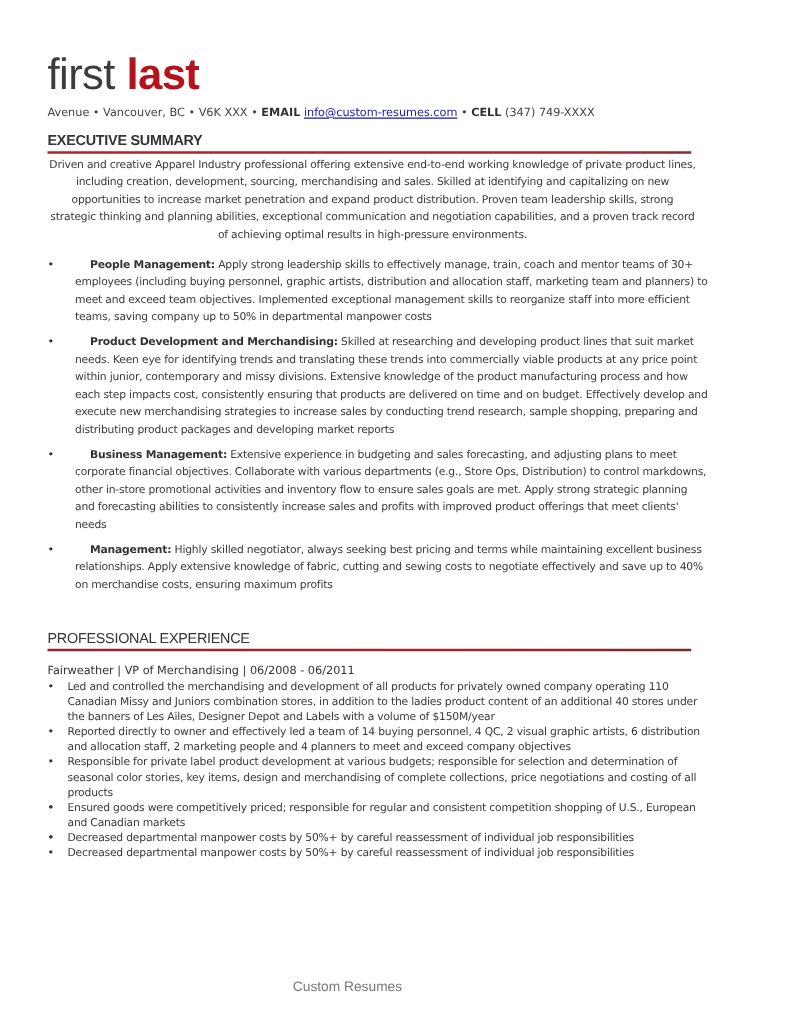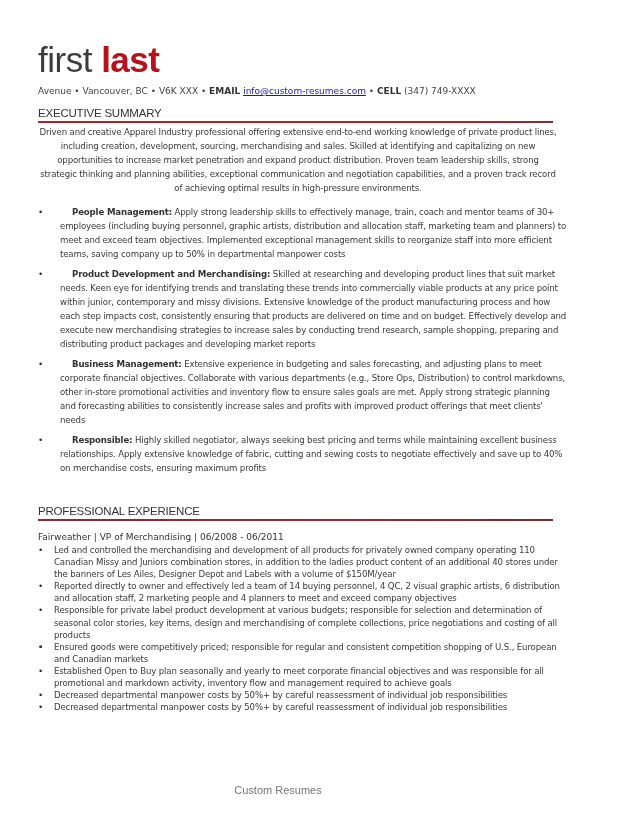--- a/index.html
+++ b/index.html
@@ -61,56 +61,56 @@
     <span class="first">first</span>
     <span class="last">last</span>
   </div>
 
   <div class="contact">
     <span>Avenue • Vancouver, BC • V6K XXX • </span><b>EMAIL</b>
     <a>info@custom-resumes.com</a><span> • </span><b>CELL</b>
     <span>(347) 749-XXXX</span>
   </div>
 
-  <div class="section-head" style="top:106px;">EXECUTIVE SUMMARY</div>
+  <div class="section-head" style="top:106px;font-weight:bold;">EXECUTIVE SUMMARY</div>
   <div class="rule" style="top:121px; background:linear-gradient(90deg,#b0232a,#b0232a 85%,#8a2a30);"></div>
 
   <div class="para" style="top:125px;">Driven and creative Apparel Industry professional offering extensive end-to-end working knowledge of private product lines, including creation, development, sourcing, merchandising and sales. Skilled at identifying and capitalizing on new opportunities to increase market penetration and expand product distribution. Proven team leadership skills, strong strategic thinking and planning abilities, exceptional communication and negotiation capabilities, and a proven track record of achieving optimal results in high-pressure environments.</div>
 
   <ul class="blist" style="top:205px;">
     <li style="margin-bottom:6px;">
       <span class="bullet">•</span>
       <span class="lbl">People Management:</span><span> Apply strong leadership skills to effectively manage, train, coach and mentor teams of 30+ employees (including buying personnel, graphic artists, distribution and allocation staff, marketing team and planners) to meet and exceed team objectives. Implemented exceptional management skills to reorganize staff into more efficient teams, saving company up to 50% in departmental manpower costs</span>
     </li>
     <li style="margin-bottom:6px;">
       <span class="bullet">•</span>
       <span class="lbl">Product Development and Merchandising:</span><span> Skilled at researching and developing product lines that suit market needs. Keen eye for identifying trends and translating these trends into commercially viable products at any price point within junior, contemporary and missy divisions. Extensive knowledge of the product manufacturing process and how each step impacts cost, consistently ensuring that products are delivered on time and on budget. Effectively develop and execute new merchandising strategies to increase sales by conducting trend research, sample shopping, preparing and distributing product packages and developing market reports</span>
     </li>
     <li style="margin-bottom:6px;">
       <span class="bullet">•</span>
       <span class="lbl">Business Management:</span><span> Extensive experience in budgeting and sales forecasting, and adjusting plans to meet corporate financial objectives. Collaborate with various departments (e.g., Store Ops, Distribution) to control markdowns, other in-store promotional activities and inventory flow to ensure sales goals are met. Apply strong strategic planning and forecasting abilities to consistently increase sales and profits with improved product offerings that meet clients' needs</span>
     </li>
     <li>
       <span class="bullet">•</span>
-      <span class="lbl">Responsible:</span><span> Highly skilled negotiator, always seeking best pricing and terms while maintaining excellent business relationships. Apply extensive knowledge of fabric, cutting and sewing costs to negotiate effectively and save up to 40% on merchandise costs, ensuring maximum profits</span>
+      <span class="lbl">Management:</span><span> Highly skilled negotiator, always seeking best pricing and terms while maintaining excellent business relationships. Apply extensive knowledge of fabric, cutting and sewing costs to negotiate effectively and save up to 40% on merchandise costs, ensuring maximum profits</span>
     </li>
   </ul>
 
   <div class="section-head" style="top:504px;">PROFESSIONAL EXPERIENCE</div>
   <div class="rule" style="top:519px; background:linear-gradient(90deg,#8a2a30,#a0262d 60%,#7a2a2e);"></div>
 
   <div class="job">
     <span>Fairweather</span><span> | VP of Merchandising | 06/2008 - 06/2011</span>
   </div>
 
   <ul class="elist">
     <li><span class="bullet">•</span><span>Led and controlled the merchandising and development of all products for privately owned company operating 110 Canadian Missy and Juniors combination stores, in addition to the ladies product content of an additional 40 stores under the banners of Les Ailes, Designer Depot and Labels with a volume of $150M/year</span></li>
     <li><span class="bullet">•</span><span>Reported directly to owner and effectively led a team of 14 buying personnel, 4 QC, 2 visual graphic artists, 6 distribution and allocation staff, 2 marketing people and 4 planners to meet and exceed company objectives</span></li>
     <li><span class="bullet">•</span><span>Responsible for private label product development at various budgets; responsible for selection and determination of seasonal color stories, key items, design and merchandising of complete collections, price negotiations and costing of all products</span></li>
     <li><span class="bullet">•</span></li>
     <li><span class="bullet">•</span><span>Ensured goods were competitively priced; responsible for regular and consistent competition shopping of U.S., European and Canadian markets</span></li>
-    <li><span class="bullet">•</span><span>Established Open to Buy plan seasonally and yearly to meet corporate financial objectives and was responsible for all promotional and markdown activity, inventory flow and management required to achieve goals</span></li>
+    <li><span class="bullet">•</span></li>
     <li><span class="bullet">•</span><span>Decreased departmental manpower costs by 50%+ by careful reassessment of individual job responsibilities</span></li>
     <li><span class="bullet">•</span><span>Decreased departmental manpower costs by 50%+ by careful reassessment of individual job responsibilities</span></li>
   </ul>
 
   <div class="footer">Custom Resumes</div>
 </div>
 
 </body></html>

